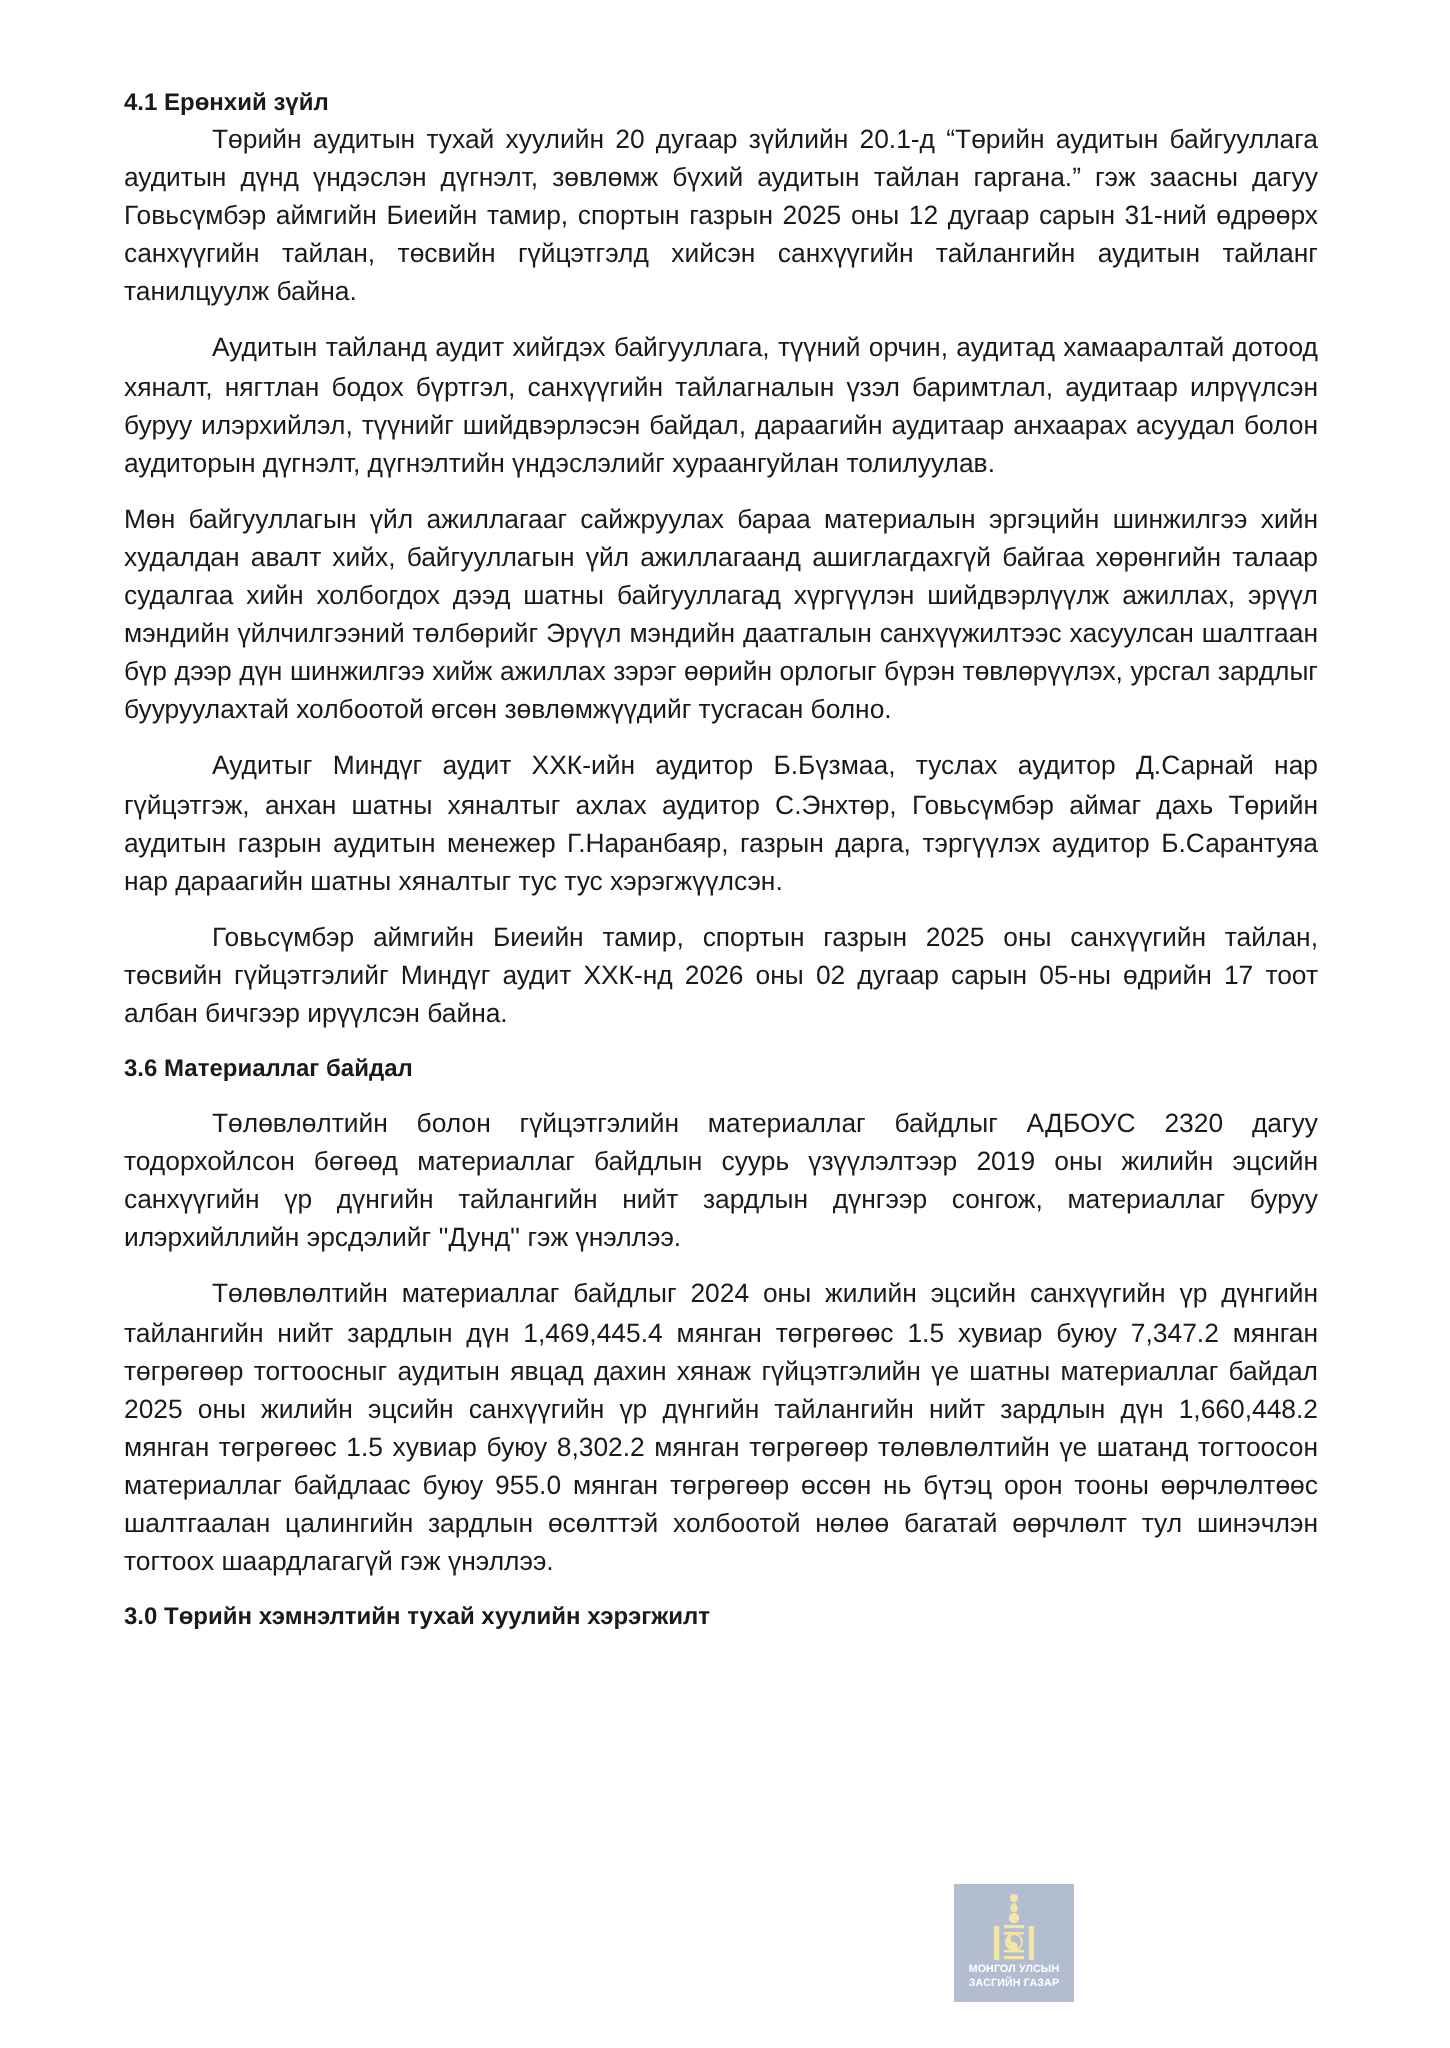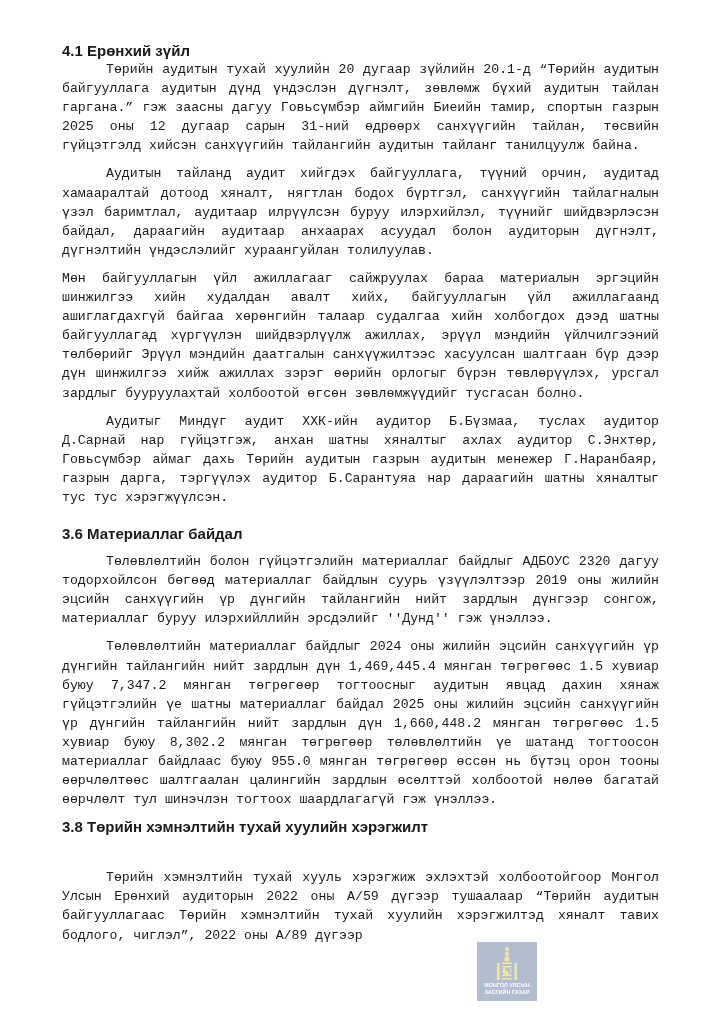--- a/index.html
+++ b/index.html
@@ -6,25 +6,24 @@
   body {
     width: 725px; height: 1024px; position: relative; overflow: hidden;
     font-family: "Liberation Sans", sans-serif; color: #1a1a1a;
   }
   .page { position: absolute; left: 62px; top: 38px; width: 597px; }
   .h1 {
     font-weight: bold; font-size: 14.5px; line-height: 18px;
     padding-bottom: 2px; border-bottom: 1px solid #9a9a9a; margin: 0;
     letter-spacing: 0.1px;
   }
-  .h2 { font-weight: bold; font-size: 15px; line-height: 18px; margin: 0; }
+  .h2 { font-weight: bold; font-size: 12px; line-height: 18px; margin: 0; }
   p {
     margin: 0; font-size: 13.2px; line-height: 19.1px; text-align: justify;
     text-align-last: left;
-    font-family: Liberation Mono, monospace;
   }
   p.indent { text-indent: 44px; }
   .gap-s { height: 4px; }
   .gap-m { height: 9px; }
   .gap-l { height: 32px; }
   .logo {
     position: absolute; left: 477px; top: 942px; width: 60px; height: 59px;
     background: #b3bdd0; display: flex; flex-direction: column; align-items: center;
   }
   .logo svg { margin-top: 4px; }
@@ -41,32 +40,32 @@
 
   <h2 class="h2">4.1 Ерөнхий зүйл</h2>
   <p class="indent">Төрийн аудитын тухай хуулийн 20 дугаар зүйлийн 20.1-д “Төрийн аудитын байгууллага аудитын дүнд үндэслэн дүгнэлт, зөвлөмж бүхий аудитын тайлан гаргана.” гэж заасны дагуу Говьсүмбэр аймгийн Биеийн тамир, спортын газрын 2025 оны 12 дугаар сарын 31-ний өдрөөрх санхүүгийн тайлан, төсвийн гүйцэтгэлд хийсэн санхүүгийн тайлангийн аудитын тайланг танилцуулж байна.</p>
   <div class="gap-m"></div>
   <p class="indent">Аудитын тайланд аудит хийгдэх байгууллага, түүний орчин, аудитад хамааралтай дотоод хяналт, нягтлан бодох бүртгэл, санхүүгийн тайлагналын үзэл баримтлал, аудитаар илрүүлсэн буруу илэрхийлэл, түүнийг шийдвэрлэсэн байдал, дараагийн аудитаар анхаарах асуудал болон аудиторын дүгнэлт, дүгнэлтийн үндэслэлийг хураангуйлан толилуулав.</p>
   <div class="gap-m"></div>
   <p>Мөн байгууллагын үйл ажиллагааг сайжруулах бараа материалын эргэцийн шинжилгээ хийн худалдан авалт хийх, байгууллагын үйл ажиллагаанд ашиглагдахгүй байгаа хөрөнгийн талаар судалгаа хийн холбогдох дээд шатны байгууллагад хүргүүлэн шийдвэрлүүлж ажиллах, эрүүл мэндийн үйлчилгээний төлбөрийг Эрүүл мэндийн даатгалын санхүүжилтээс хасуулсан шалтгаан бүр дээр дүн шинжилгээ хийж ажиллах зэрэг өөрийн орлогыг бүрэн төвлөрүүлэх, урсгал зардлыг бууруулахтай холбоотой өгсөн зөвлөмжүүдийг тусгасан болно.</p>
   <div class="gap-m"></div>
   <p class="indent">Аудитыг Миндүг аудит ХХК-ийн аудитор Б.Бүзмаа, туслах аудитор Д.Сарнай нар гүйцэтгэж, анхан шатны хяналтыг ахлах аудитор С.Энхтөр, Говьсүмбэр аймаг дахь Төрийн аудитын газрын аудитын менежер Г.Наранбаяр, газрын дарга, тэргүүлэх аудитор Б.Сарантуяа нар дараагийн шатны хяналтыг тус тус хэрэгжүүлсэн.</p>
   <div class="gap-m"></div>
+  <p class="indent">Говьсүмбэр аймгийн Биеийн тамир, спортын газрын 2025 оны санхүүгийн тайлан, төсвийн гүйцэтгэлийг Миндүг аудит ХХК-нд 2026 оны 02 дугаар сарын 05-ны өдрийн 17 тоот албан бичгээр ирүүлсэн байна.</p>
   <div class="gap-m"></div>
 
   <h2 class="h2">3.6 Материаллаг байдал</h2>
   <div class="gap-m"></div>
   <p class="indent">Төлөвлөлтийн болон гүйцэтгэлийн материаллаг байдлыг АДБОУС 2320 дагуу тодорхойлсон бөгөөд материаллаг байдлын суурь үзүүлэлтээр 2019 оны жилийн эцсийн санхүүгийн үр дүнгийн тайлангийн нийт зардлын дүнгээр сонгож, материаллаг буруу илэрхийллийн эрсдэлийг ''Дунд'' гэж үнэллээ.</p>
   <div class="gap-m"></div>
   <p class="indent">Төлөвлөлтийн материаллаг байдлыг 2024 оны жилийн эцсийн санхүүгийн үр дүнгийн тайлангийн нийт зардлын  дүн 1,469,445.4 мянган төгрөгөөс 1.5 хувиар буюу 7,347.2 мянган төгрөгөөр тогтоосныг аудитын явцад дахин хянаж гүйцэтгэлийн үе шатны материаллаг байдал 2025 оны жилийн эцсийн санхүүгийн үр дүнгийн тайлангийн нийт зардлын  дүн 1,660,448.2 мянган төгрөгөөс 1.5 хувиар буюу 8,302.2 мянган төгрөгөөр төлөвлөлтийн үе шатанд тогтоосон материаллаг байдлаас буюу 955.0 мянган төгрөгөөр өссөн нь бүтэц орон тооны өөрчлөлтөөс шалтгаалан цалингийн зардлын өсөлттэй холбоотой нөлөө багатай өөрчлөлт тул шинэчлэн тогтоох шаардлагагүй гэж үнэллээ.</p>
   <div class="gap-m"></div>
 
-  <h2 class="h2">3.8 Төрийн хэмнэлтийн тухай хуулийн хэрэгжилт</h2>
+  <h2 class="h2">3.0 Төрийн хэмнэлтийн тухай хуулийн хэрэгжилт</h2>
   <div class="gap-l"></div>
-  <p class="indent">Төрийн хэмнэлтийн тухай хууль хэрэгжиж эхлэхтэй холбоотойгоор Монгол Улсын Ерөнхий аудиторын 2022 оны А/59 дүгээр тушаалаар “Төрийн аудитын байгууллагаас Төрийн хэмнэлтийн тухай хуулийн хэрэгжилтэд хяналт тавих бодлого, чиглэл”, 2022 оны А/89 дүгээр</p>
 </div>
 
 <div class="logo">
   <svg width="26" height="36" viewBox="0 0 26 36">
     <g fill="#f2e6a6">
       <circle cx="13" cy="3" r="2"></circle>
       <path d="M13 5 C10 8 11 10 13 10 C15 10 16 8 13 5 Z"></path>
       <circle cx="13" cy="13" r="2.6"></circle>
       <rect x="8" y="16.5" width="10" height="1.6"></rect>
       <rect x="8" y="32" width="10" height="1.6"></rect>

